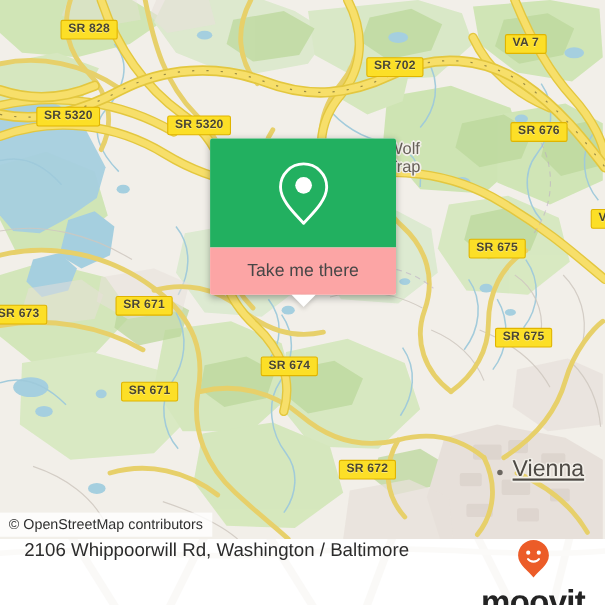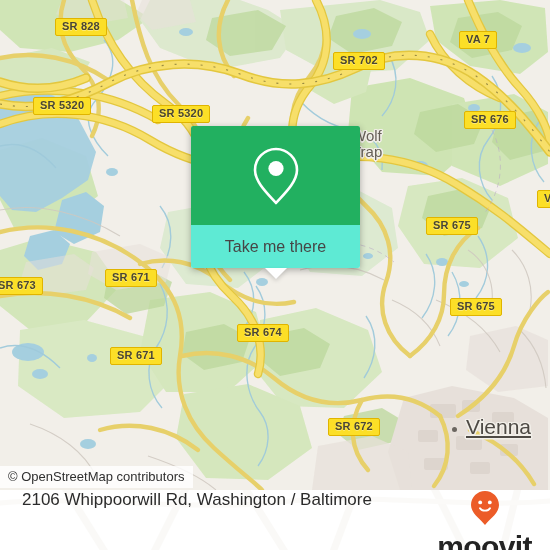--- a/index.html
+++ b/index.html
@@ -92,21 +92,21 @@
     height: 99px;
     background: #22b060;
     border-radius: 2px 2px 0 0;
     display: flex;
     align-items: center;
     justify-content: center;
   }
   #popup-pin-icon svg { display: block; }
   #popup-foot {
     height: 43px;
-    background: #5eead4;
+    background: #fca5a5;
     display: flex;
     align-items: center;
     justify-content: center;
     border-radius: 0 0 2px 2px;
     position: relative;
   }
   #popup-foot-label {
     color: #464646;
     font-size: 16px;
   }
@@ -362,21 +362,21 @@
         <div class="shield" style="left: 152px; top: 105px;">SR 5320</div>
         <div class="shield" style="left: 333px; top: 52px;">SR 702</div>
         <div class="shield" style="left: 459px; top: 31px;">VA 7</div>
         <div class="shield" style="left: 464px; top: 111px;">SR 676</div>
         <div class="shield" style="left: 426px; top: 217px;">SR 675</div>
         <div class="shield" style="left: -9px; top: 277px;">SR 673</div>
         <div class="shield" style="left: 105px; top: 269px;">SR 671</div>
         <div class="shield" style="left: 110px; top: 347px;">SR 671</div>
         <div class="shield" style="left: 237px; top: 324px;">SR 674</div>
         <div class="shield" style="left: 450px; top: 298px;">SR 675</div>
-        <div class="shield" style="left: 308px; top: 418px; margin-left: 20px;">SR 672</div>
+        <div class="shield" style="left: 308px; top: 418px;">SR 672</div>
         <div class="shield" style="left: 537px; top: 190px;">VA</div>
       </div>
 
     <div id="place-layer">
         <div class="place-label" style="left: 352px; top: 128px;">Wolf
 Trap</div>
         <div class="place-label town" style="left: 466px; top: 419px;">Vienna</div>
         <div class="town-dot" style="left: 452px; top: 427px;"></div>
       </div>
 

